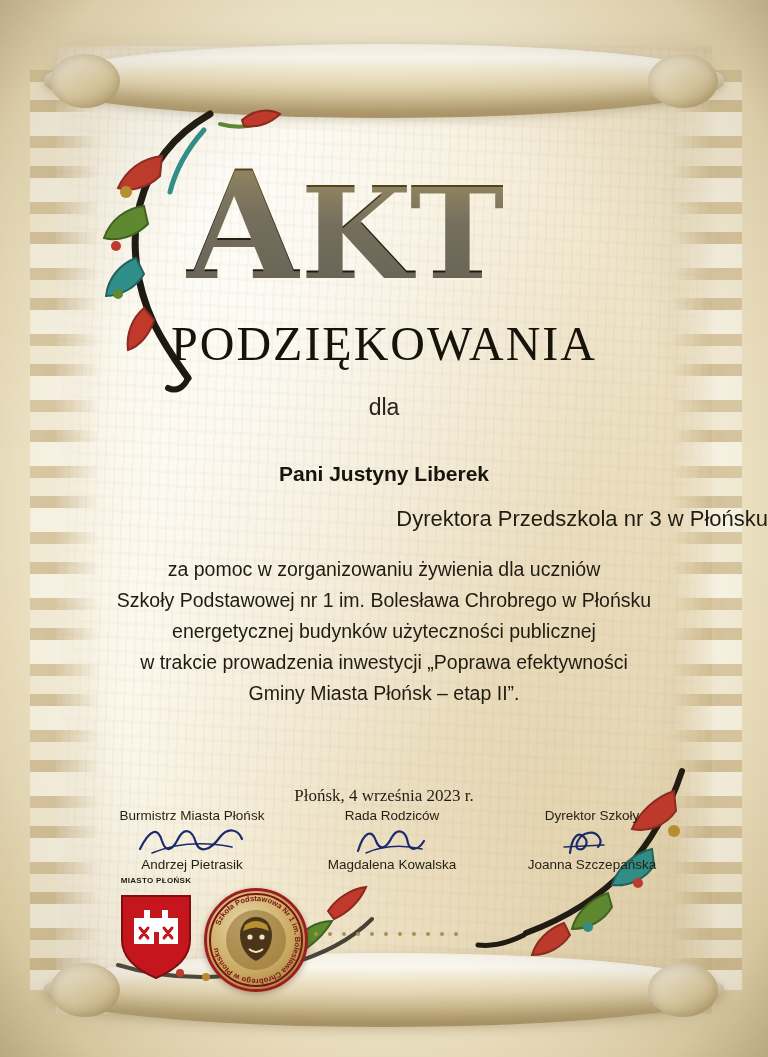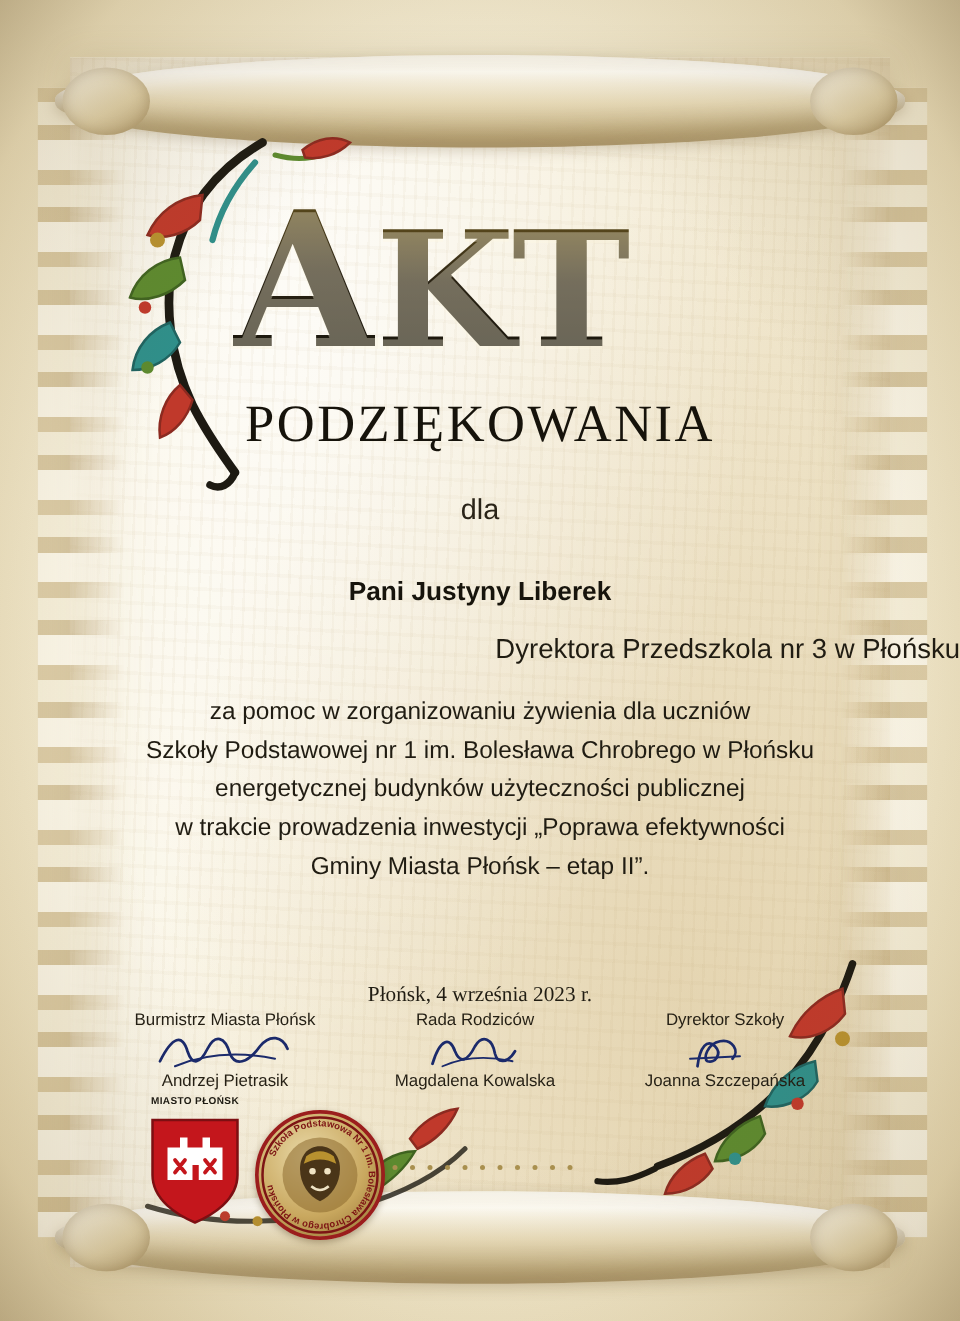--- a/index.html
+++ b/index.html
@@ -136,21 +136,21 @@
     text-shadow: 0 2px 0 rgba(255,250,225,0.35);
   }
 
   .title {
     position: absolute;
     left: 0;
     right: 0;
     top: 316px;
     text-align: center;
     font-family: "Liberation Serif", serif;
-    font-size: 42px;
+    font-size: 48px;
     letter-spacing: 2px;
     color: #16130b;
     font-weight: 400;
   }
 
   .dla {
     position: absolute;
     left: 0; right: 0;
     top: 394px;
     text-align: center;
@@ -192,21 +192,21 @@
   }
   .body-text div { white-space: nowrap; }
 
   
   .signatures {
     position: absolute;
     left: 92px;
     right: 88px;
     top: 808px;
     display: flex;
-    justify-content: flex-end;
+    justify-content: space-between;
   }
   .sig {
     position: relative;
     text-align: center;
     width: 200px;
   }
   .sig .role {
     font-family: "Liberation Sans", sans-serif;
     font-size: 13.5px;
     color: #241f14;

